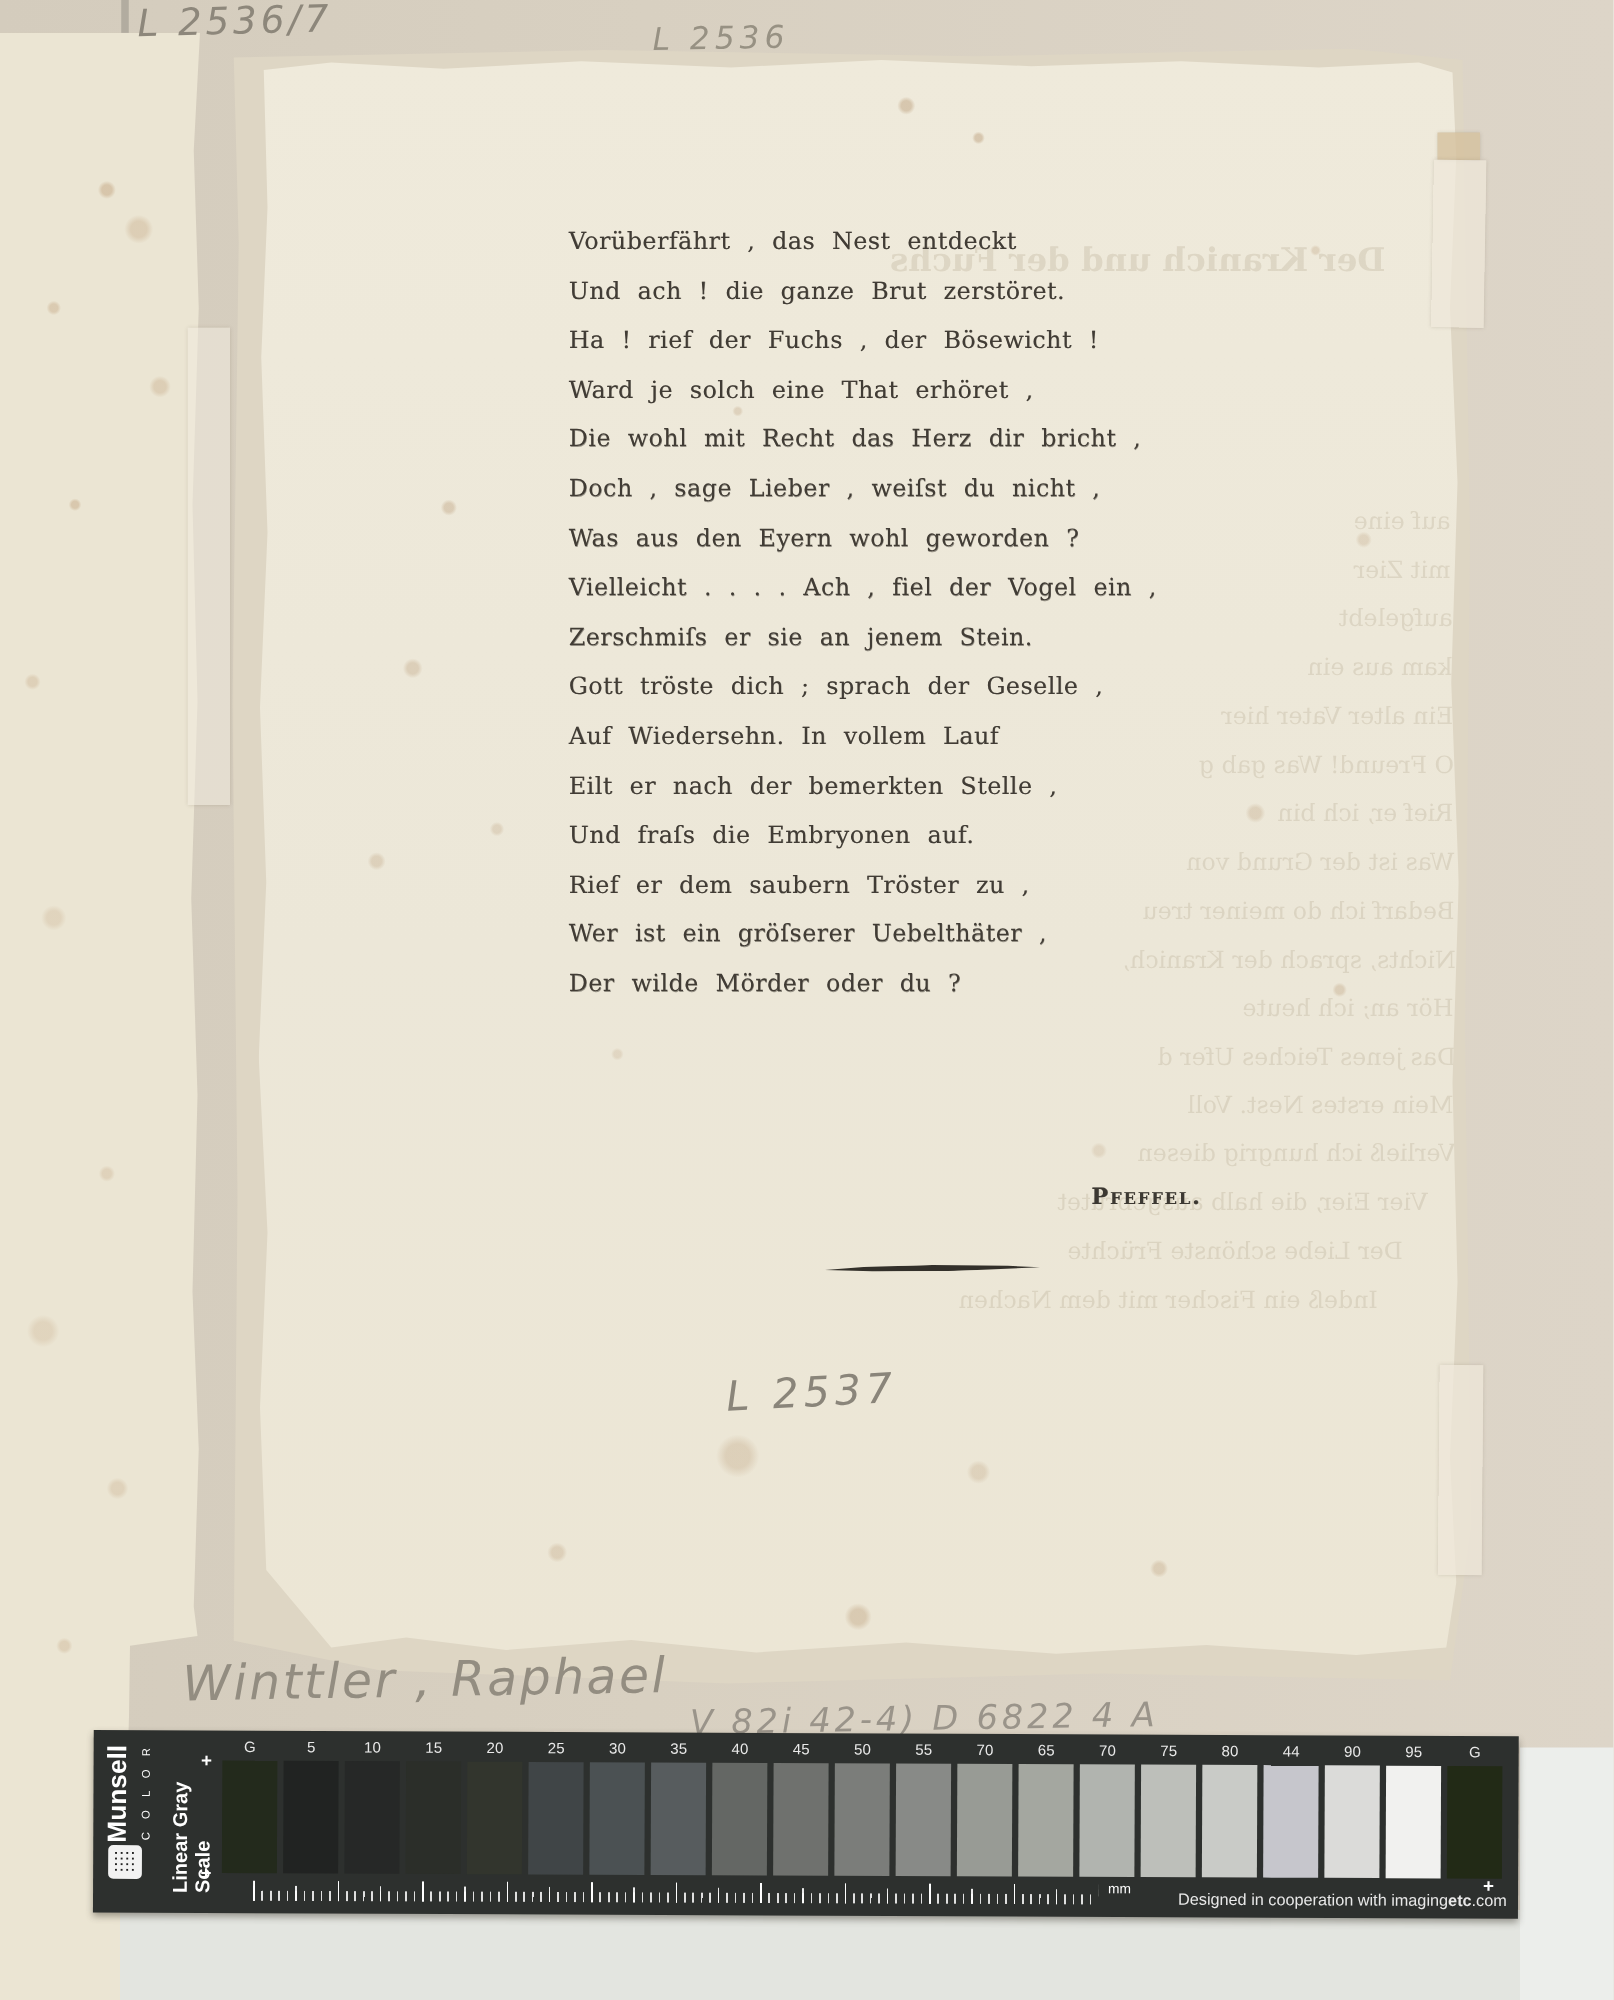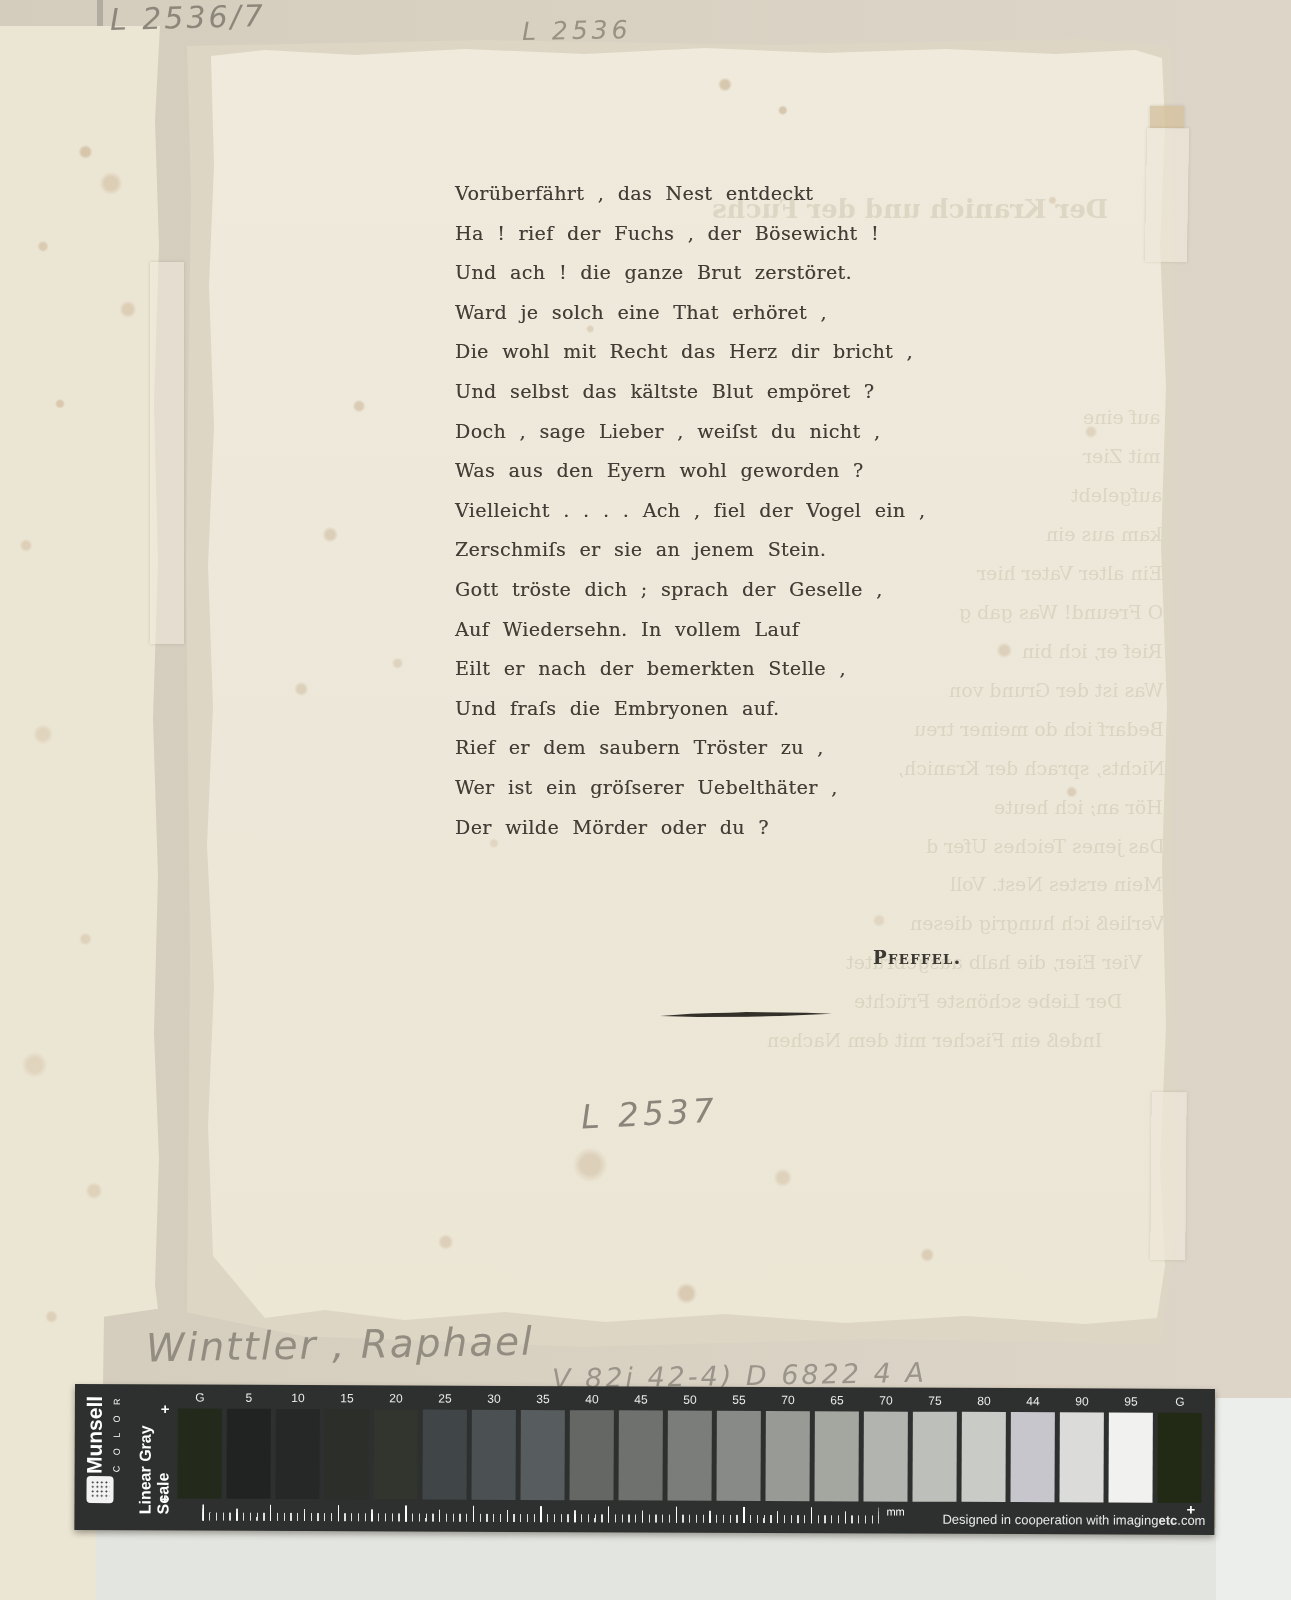--- a/index.html
+++ b/index.html
@@ -163,25 +163,24 @@
         <div class="ghost-line" style="top: 750px; right: 5px; font-size: 19px;">Hör an; ich heute</div>
         <div class="ghost-line" style="top: 789px; right: 3px; font-size: 19px;">Das jenes Teiches Ufer d</div>
         <div class="ghost-line" style="top: 827px; right: 5px; font-size: 19px;">Mein erstes Nest. Voll</div>
         <div class="ghost-line" style="top: 866px; right: 4px; font-size: 19px;">Verließ ich hungrig diesen</div>
         <div class="ghost-line" style="top: 905px; right: 26px; font-size: 19px;">Vier Eier, die halb ausgebrütet</div>
         <div class="ghost-line" style="top: 944px; right: 46px; font-size: 19px;">Der Liebe schönste Früchte</div>
         <div class="ghost-line" style="top: 983px; right: 66px; font-size: 19px;">Indeß ein Fischer mit dem Nachen</div>
       </div>
     <div id="poem-lines">
         <div class="poem-line">Vorüberfährt ,   das Nest entdeckt</div>
+        <div class="poem-line">Und ach !   die ganze Brut zerstöret.</div>
         <div class="poem-line">Ha !   rief der Fuchs ,   der Bösewicht !</div>
-        <div class="poem-line">Und ach !   die ganze Brut zerstöret.</div>
         <div class="poem-line">Ward je solch eine That erhöret ,</div>
         <div class="poem-line">Die wohl mit Recht das Herz dir bricht ,</div>
-        <div class="poem-line">Und selbst das kältste Blut empöret ?</div>
         <div class="poem-line">Doch ,  sage Lieber ,  weiſst du nicht ,</div>
         <div class="poem-line">Was aus den Eyern wohl geworden ?</div>
         <div class="poem-line">Vielleicht . . . .    Ach ,  fiel der Vogel ein ,</div>
         <div class="poem-line">Zerschmiſs er sie an jenem Stein.</div>
         <div class="poem-line">Gott tröste dich ;  sprach der Geselle ,</div>
         <div class="poem-line">Auf Wiedersehn.   In vollem Lauf</div>
         <div class="poem-line">Eilt er nach der bemerkten Stelle ,</div>
         <div class="poem-line">Und fraſs die Embryonen auf.</div>
         <div class="poem-line">Rief er dem saubern Tröster zu ,</div>
         <div class="poem-line">Wer ist ein gröſserer Uebelthäter ,</div>

